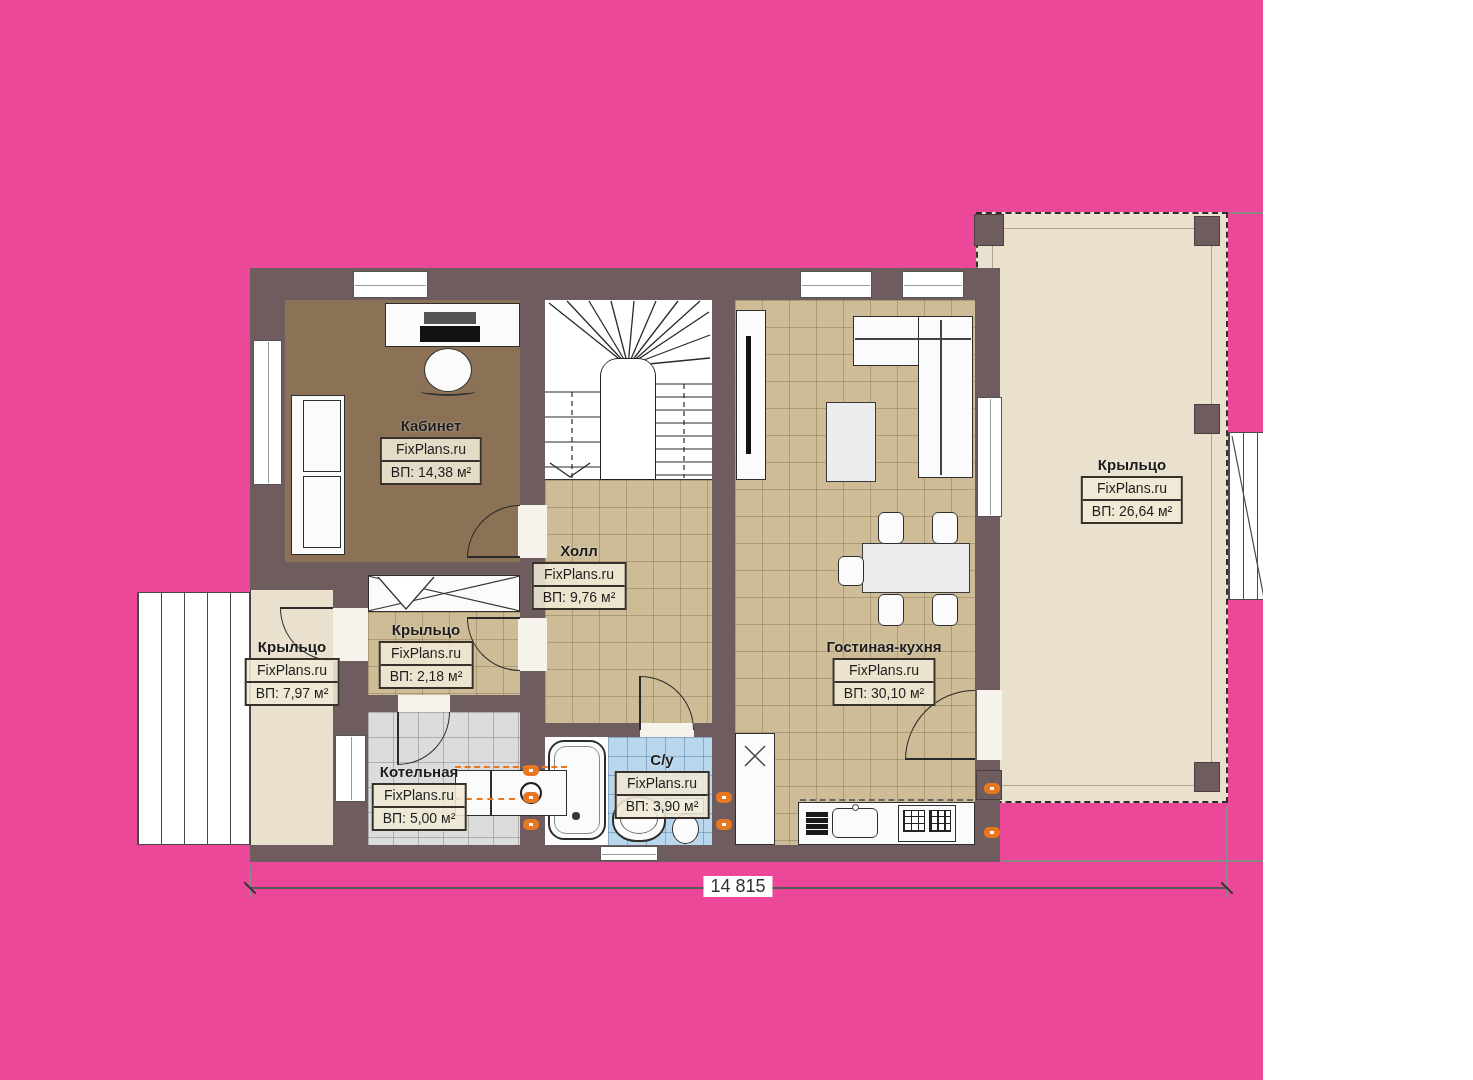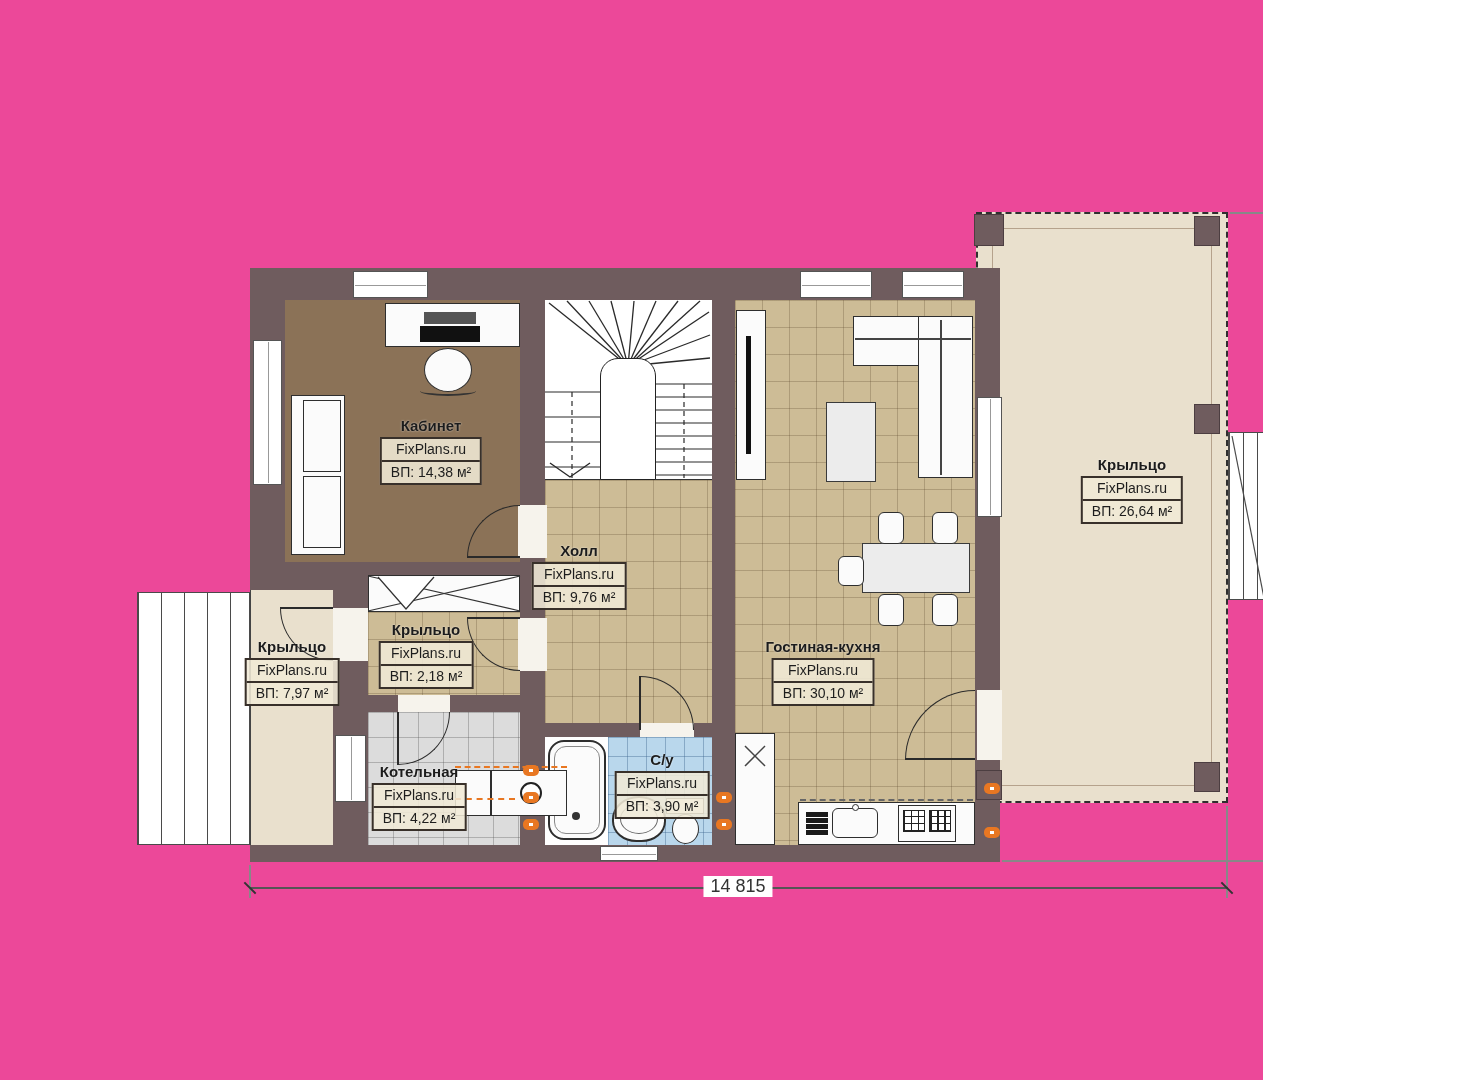--- a/index.html
+++ b/index.html
@@ -248,31 +248,31 @@
     <div class="rl-title">Крыльцо</div>
     <div class="rl-box">
       <div class="rl-row">FixPlans.ru</div>
       <div class="rl-row">ВП: 7,97 м²</div>
     </div>
   </div>
   <div class="room-label" style="left:419px;top:763px;">
     <div class="rl-title">Котельная</div>
     <div class="rl-box">
       <div class="rl-row">FixPlans.ru</div>
-      <div class="rl-row">ВП: 4,22 м²</div>
+      <div class="rl-row">ВП: 5,00 м²</div>
     </div>
   </div>
   <div class="room-label" style="left:662px;top:751px;">
     <div class="rl-title">С/у</div>
     <div class="rl-box">
       <div class="rl-row">FixPlans.ru</div>
       <div class="rl-row">ВП: 3,90 м²</div>
     </div>
   </div>
-  <div class="room-label" style="left:823px;top:638px;">
+  <div class="room-label" style="left:884px;top:638px;">
     <div class="rl-title">Гостиная-кухня</div>
     <div class="rl-box">
       <div class="rl-row">FixPlans.ru</div>
       <div class="rl-row">ВП: 30,10 м²</div>
     </div>
   </div>
   <div class="room-label" style="left:1132px;top:456px;">
     <div class="rl-title">Крыльцо</div>
     <div class="rl-box">
       <div class="rl-row">FixPlans.ru</div>

